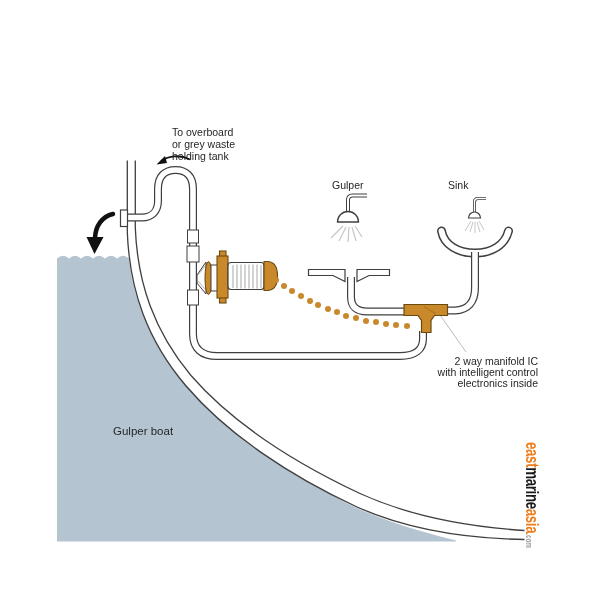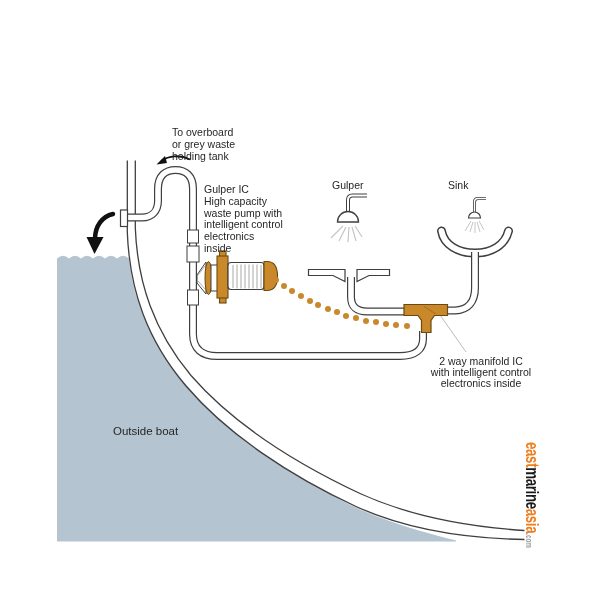--- a/index.html
+++ b/index.html
@@ -1,20 +1,20 @@
 <!DOCTYPE html>
 <html><head>
 <meta charset="utf-8">
 <style>
   html,body{margin:0;padding:0;background:#fff;}
   #stage{position:relative;width:548px;height:600px;background:#ffffff;overflow:hidden;
          font-family:"Liberation Sans",sans-serif;color:#262626;}
   #art{position:absolute;left:0;top:0;}
   .lbl{position:absolute;white-space:pre-line;font-size:10.5px;line-height:11.8px;color:#262626;}
-  .lbl.center{text-align:center;}
+  .lbl.center{text-align:right;}
   #outside-boat{font-size:11.5px;}
   #watermark{position:absolute;left:543px;top:442px;transform-origin:0 0;
              transform:rotate(90deg) scale(0.70,1);font-weight:bold;font-size:19px;
              letter-spacing:-0.5px;white-space:nowrap;}
   #watermark .w1,#watermark .w3{color:#ee7d1c;}
   #watermark .w2{color:#1a1a1a;}
   #watermark .w4{color:#9a9a9a;font-size:9px;letter-spacing:0;}
 </style>
 </head>
 <body>
@@ -157,34 +157,28 @@
     <circle cx="386" cy="324" r="3"></circle>
         <circle cx="396" cy="325" r="3"></circle>
         <circle cx="407" cy="326" r="3"></circle>
   </g>
 </svg>
 
 <div class="lbl" id="overboard-label" style="left:172px;top:127px;">To overboard
 or grey waste
 holding tank</div>
 
-<div class="lbl" id="pump-label" style="left:204px;top:184px;">Gulper IC
-High capacity
-waste pump with
-intelligent control
-electronics
-inside</div>
 
 <div class="lbl" id="shower-label" style="left:332px;top:180px;">Gulper</div>
 
 <div class="lbl" id="sink-label" style="left:448px;top:180px;">Sink</div>
 
 <div class="lbl center" id="manifold-label" style="left:424px;top:356px;width:114px;line-height:11.2px;">2 way manifold IC
 with intelligent control
 electronics inside</div>
 
-<div class="lbl" id="outside-boat" style="left:113px;top:426px;">Outside boat</div>
+<div class="lbl" id="outside-boat" style="left:113px;top:426px;">Gulper boat</div>
 
 <div id="watermark">
   <span class="w1">east</span><span class="w2">marine</span><span class="w3">asia</span><span class="w4">.com</span>
 </div>
 
 </div>
 
 </body></html>

